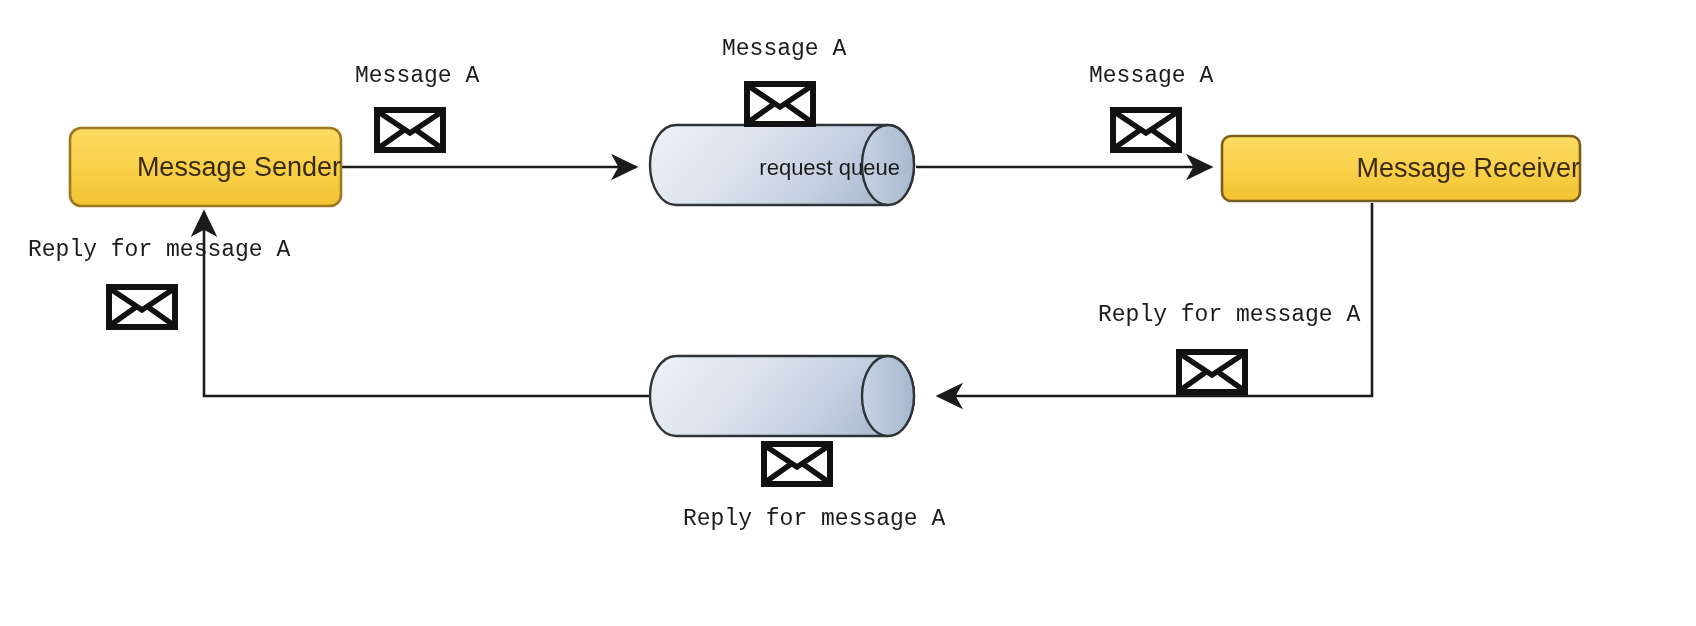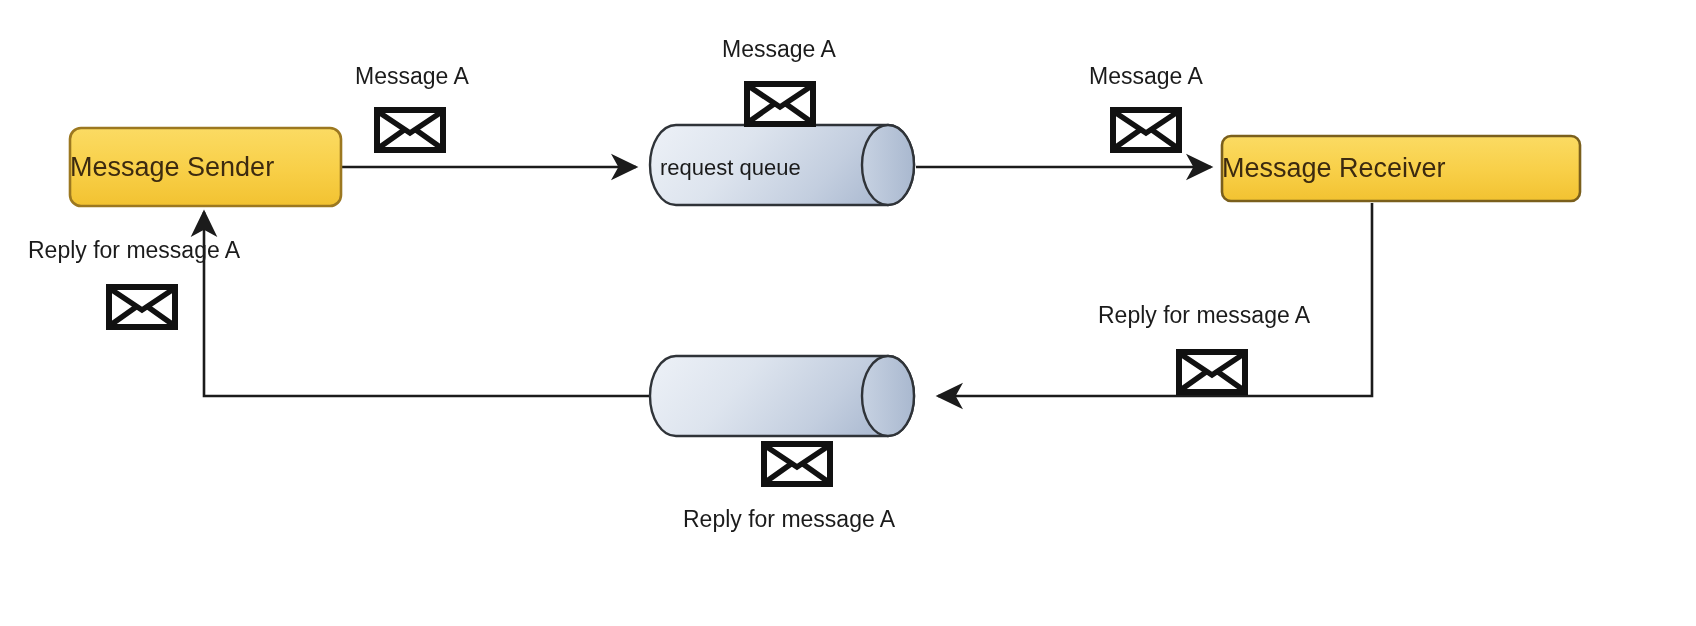--- a/index.html
+++ b/index.html
@@ -17,32 +17,32 @@
   }
   #vec {
     position: absolute;
     left: 0;
     top: 0;
     width: 1696px;
     height: 626px;
   }
   .lbl {
     position: absolute;
-    font-family: Liberation Sans, sans-serif;
+    font-family: Liberation Mono, monospace;
     font-size: 23px;
     color: #1b1b1b;
     white-space: nowrap;
     line-height: 1;
   }
   .node-text {
     position: absolute;
     font-family: "Liberation Sans", sans-serif;
     white-space: nowrap;
     line-height: 1;
-    text-align: left;
+    text-align: right;
   }
   .endpoint-text {
     font-size: 27px;
     color: #3c2a10;
   }
   .queue-text {
     font-size: 22px;
     color: #1b1b1b;
   }
   .hit {

